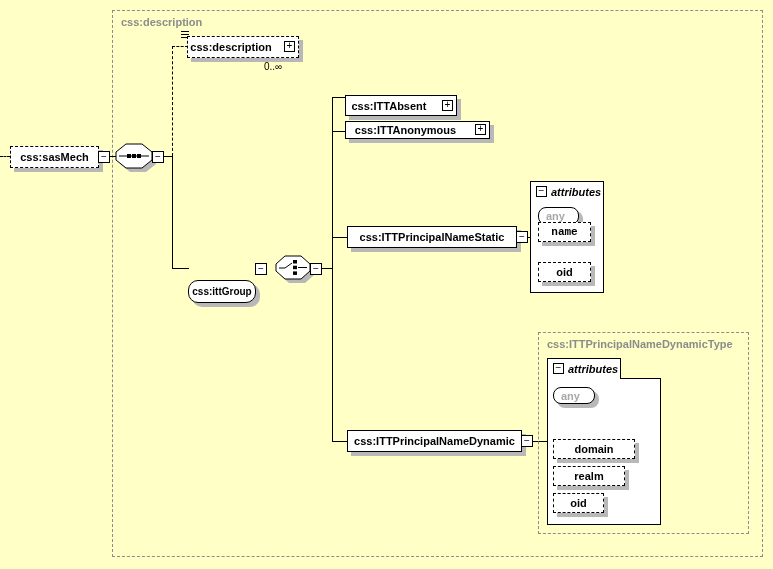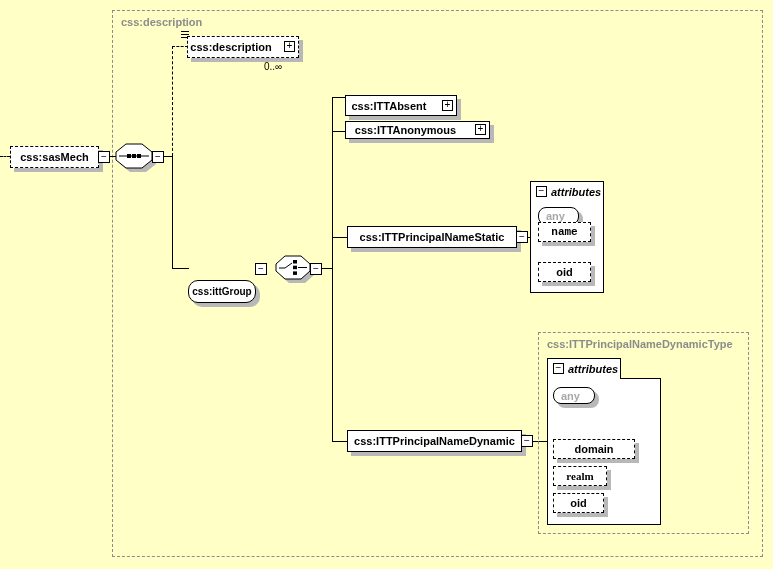--- a/index.html
+++ b/index.html
@@ -154,16 +154,16 @@
   <div class="tframe" style="left:538px;top:332px;width:211px;height:202px;">
     <div class="tframe-label">css:ITTPrincipalNameDynamicType</div>
   </div>
   <div class="apanel-tab" style="left:547px;top:358px;width:74px;height:20px;"></div>
   <div class="apanel-body" style="left:547px;top:378px;width:114px;height:147px;"></div>
   <div class="lnh" style="left:620px;top:378px;width:41px;"></div>
   <div class="expbtn sm" style="left:553px;top:363px;">−</div>
   <div class="ahdr" style="left:568px;top:363px;">attributes</div>
   <div class="attr any" style="left:553px;top:387px;width:42px;height:17px;">any</div>
   <div class="attr" style="left:553px;top:439px;width:82px;height:20px;">domain</div>
-  <div class="attr" style="left:553px;top:466px;width:54px;height:20px;font-family:Liberation Serif, serif;">realm</div>
+  <div class="attr" style="left:553px;top:466px;width:72px;height:20px;">realm</div>
   <div class="attr" style="left:553px;top:493px;width:51px;height:20px;">oid</div>
 
 </div>
 
 </body></html>

